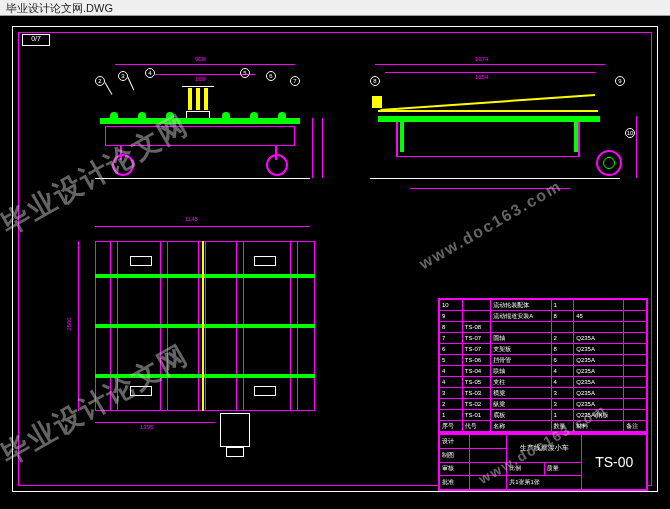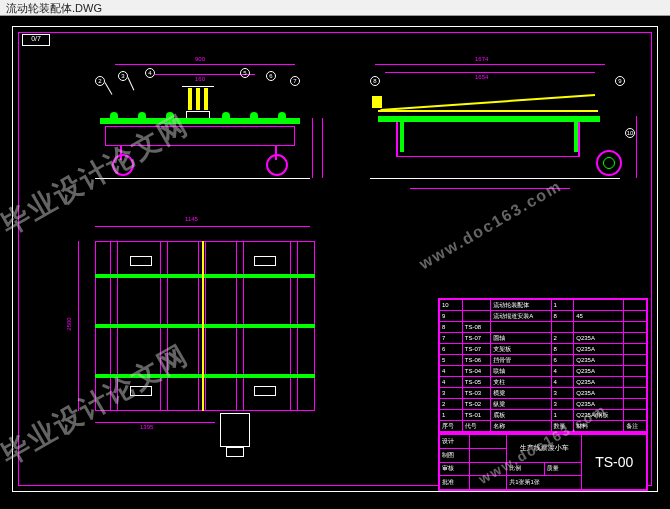--- a/index.html
+++ b/index.html
@@ -21,21 +21,21 @@
   
   .bom { position:absolute; right:22px; bottom:18px; width:210px; border:1px solid #f0f; background:#000; }
   .bom table { border-collapse:collapse; width:100%; }
   .bom td { border:1px solid #f0f; font-size:6px; color:#fff; padding:0 2px; height:11px; vertical-align:middle; }
   .watermark { position:absolute; font-size:28px; font-weight:bold; color:rgba(200,200,200,0.5); transform:rotate(-30deg); pointer-events:none; letter-spacing:2px; }
 </style>
 </head>
 <body>
 
 <div class="title-bar">
-  <span>流动轮装配体.DWG</span>
+  <span>毕业设计论文网.DWG</span>
 </div>
 
 <div class="canvas">
 
   <div class="frame outer"></div>
   <div class="frame inner"></div>
   <div class="rev">0/7</div>
 
   <div>
 

